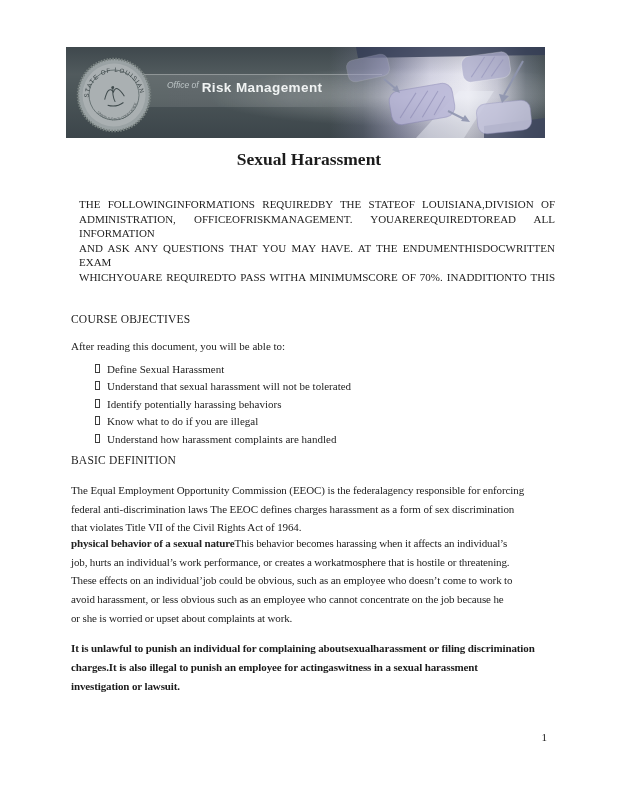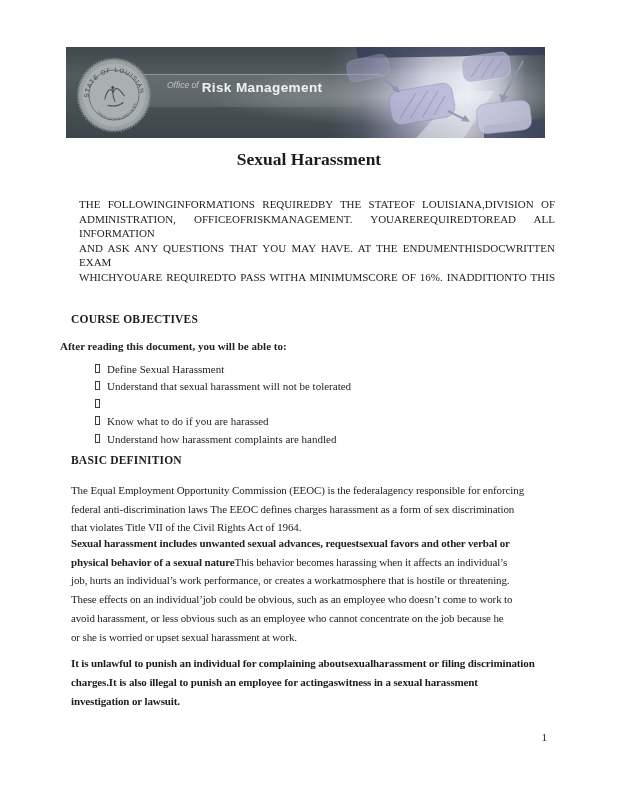--- a/index.html
+++ b/index.html
@@ -42,38 +42,38 @@
   
   .doc-title {
     position:absolute; left:71px; top:149px; width:476px; text-align:center;
     font-size:17.5px; font-weight:bold; color:#1c1c1c;
   }
   .txt { font-size:11px; }
   .intro { position:absolute; left:71px; top:197px; width:476px; line-height:14.55px;margin-left:8px; }
   .jline { text-align:justify; text-align-last:justify; }
   .nline { white-space:nowrap; }
   .heading {
-    position:absolute; left:71px; font-weight:bold; font-size:11.5px;
+    position:absolute; left:71px; font-weight:normal; font-size:11.5px;
     letter-spacing:0.2px; color:#1c1c1c;
   }
   .h-course { top:313px; }
   .h-basic  { top:454px; }
-  .lead { position:absolute; left:60px; top:340px;font-weight:bold; }
+  .lead { position:absolute; left:71px; top:340px; }
   .bullets { position:absolute; left:95px; top:361px; }
   .bullet { line-height:17.4px; white-space:nowrap; }
   .bbox {
     display:inline-block; width:5px; height:9px;
     border:1px solid #3c3c3c; margin-right:7px; vertical-align:baseline;
   }
   .def   { position:absolute; left:71px; top:481px; line-height:18.7px; letter-spacing:-0.10px; }
   .para3 { position:absolute; left:71px; top:534px; line-height:18.7px; letter-spacing:-0.14px; }
   .para3 .b { font-weight:bold; }
   .para4 {
     position:absolute; left:71px; top:639px; line-height:19px;
-    font-weight:bold; letter-spacing:-0.12px; color:#1c1c1c;margin-top:15px;
+    font-weight:bold; letter-spacing:-0.12px; color:#1c1c1c;
   }
   .pageno { position:absolute; top:731px; left:0; width:547px; text-align:right; font-size:11px; }
 </style>
 </head>
 <body>
 
 <div class="banner">
   <div class="band"></div>
 
   <svg viewBox="0 0 479 91" width="479" height="91">
@@ -135,50 +135,49 @@
     <span class="dept">Risk Management</span>
   </div>
 </div>
 
 <div class="doc-title">Sexual Harassment</div>
 
 <div class="intro txt">
   <div class="jline">THE FOLLOWINGINFORMATIONS REQUIREDBY THE STATEOF LOUISIANA,DIVISION OF</div>
   <div class="jline">ADMINISTRATION, OFFICEOFRISKMANAGEMENT. YOUAREREQUIREDTOREAD ALL INFORMATION</div>
   <div class="jline">AND ASK ANY QUESTIONS THAT YOU MAY HAVE. AT THE ENDUMENTHISDOCWRITTEN EXAM</div>
-  <div class="jline">WHICHYOUARE REQUIREDTO PASS WITHA MINIMUMSCORE OF 16%. INADDITIONTO THIS</div>
+  <div class="jline">WHICHYOUARE REQUIREDTO PASS WITHA MINIMUMSCORE OF 70%. INADDITIONTO THIS</div>
 </div>
 
 <div class="heading h-course">COURSE OBJECTIVES</div>
 
 <div class="lead txt">After reading this document, you will be able to:</div>
 
 <div class="bullets txt">
   <div class="bullet"><span class="bbox"></span><span>Define Sexual Harassment</span></div>
   <div class="bullet"><span class="bbox"></span><span>Understand that sexual harassment will not be tolerated</span></div>
-  <div class="bullet"><span class="bbox"></span></div>
-  <div class="bullet"><span class="bbox"></span><span>Know what to do if you are harassed</span></div>
+  <div class="bullet"><span class="bbox"></span><span>Identify potentially harassing behaviors</span></div>
+  <div class="bullet"><span class="bbox"></span><span>Know what to do if you are illegal</span></div>
   <div class="bullet"><span class="bbox"></span><span>Understand how harassment complaints are handled</span></div>
 </div>
 
 <div class="heading h-basic">BASIC DEFINITION</div>
 
 <div class="def txt">
   <div class="nline">The Equal Employment Opportunity Commission (EEOC) is the federalagency responsible for enforcing</div>
   <div class="nline">federal anti-discrimination laws The EEOC defines charges harassment as a form of sex discrimination</div>
   <div class="nline">that violates Title VII of the Civil Rights Act of 1964.</div>
 </div>
 
 <div class="para3 txt">
-  <div class="nline b">Sexual harassment includes unwanted sexual advances, requestsexual favors and other verbal or</div>
   <div class="nline"><span class="b">physical behavior of a sexual nature</span><span>This behavior becomes harassing when it affects an individual’s</span></div>
   <div class="nline">job, hurts an individual’s work performance, or creates a workatmosphere that is hostile or threatening.</div>
   <div class="nline">These effects on an individual’job could be obvious, such as an employee who doesn’t come to work to</div>
   <div class="nline">avoid harassment, or less obvious such as an employee who cannot concentrate on the job because he</div>
-  <div class="nline">or she is worried or upset sexual harassment at work.</div>
+  <div class="nline">or she is worried or upset about complaints at work.</div>
 </div>
 
 <div class="para4 txt">
   <div class="nline">It is unlawful to punish an individual for complaining aboutsexualharassment or filing discrimination</div>
   <div class="nline">charges.It is also illegal to punish an employee for actingaswitness in a sexual harassment</div>
   <div class="nline">investigation or lawsuit.</div>
 </div>
 
 <div class="pageno">1</div>
 

